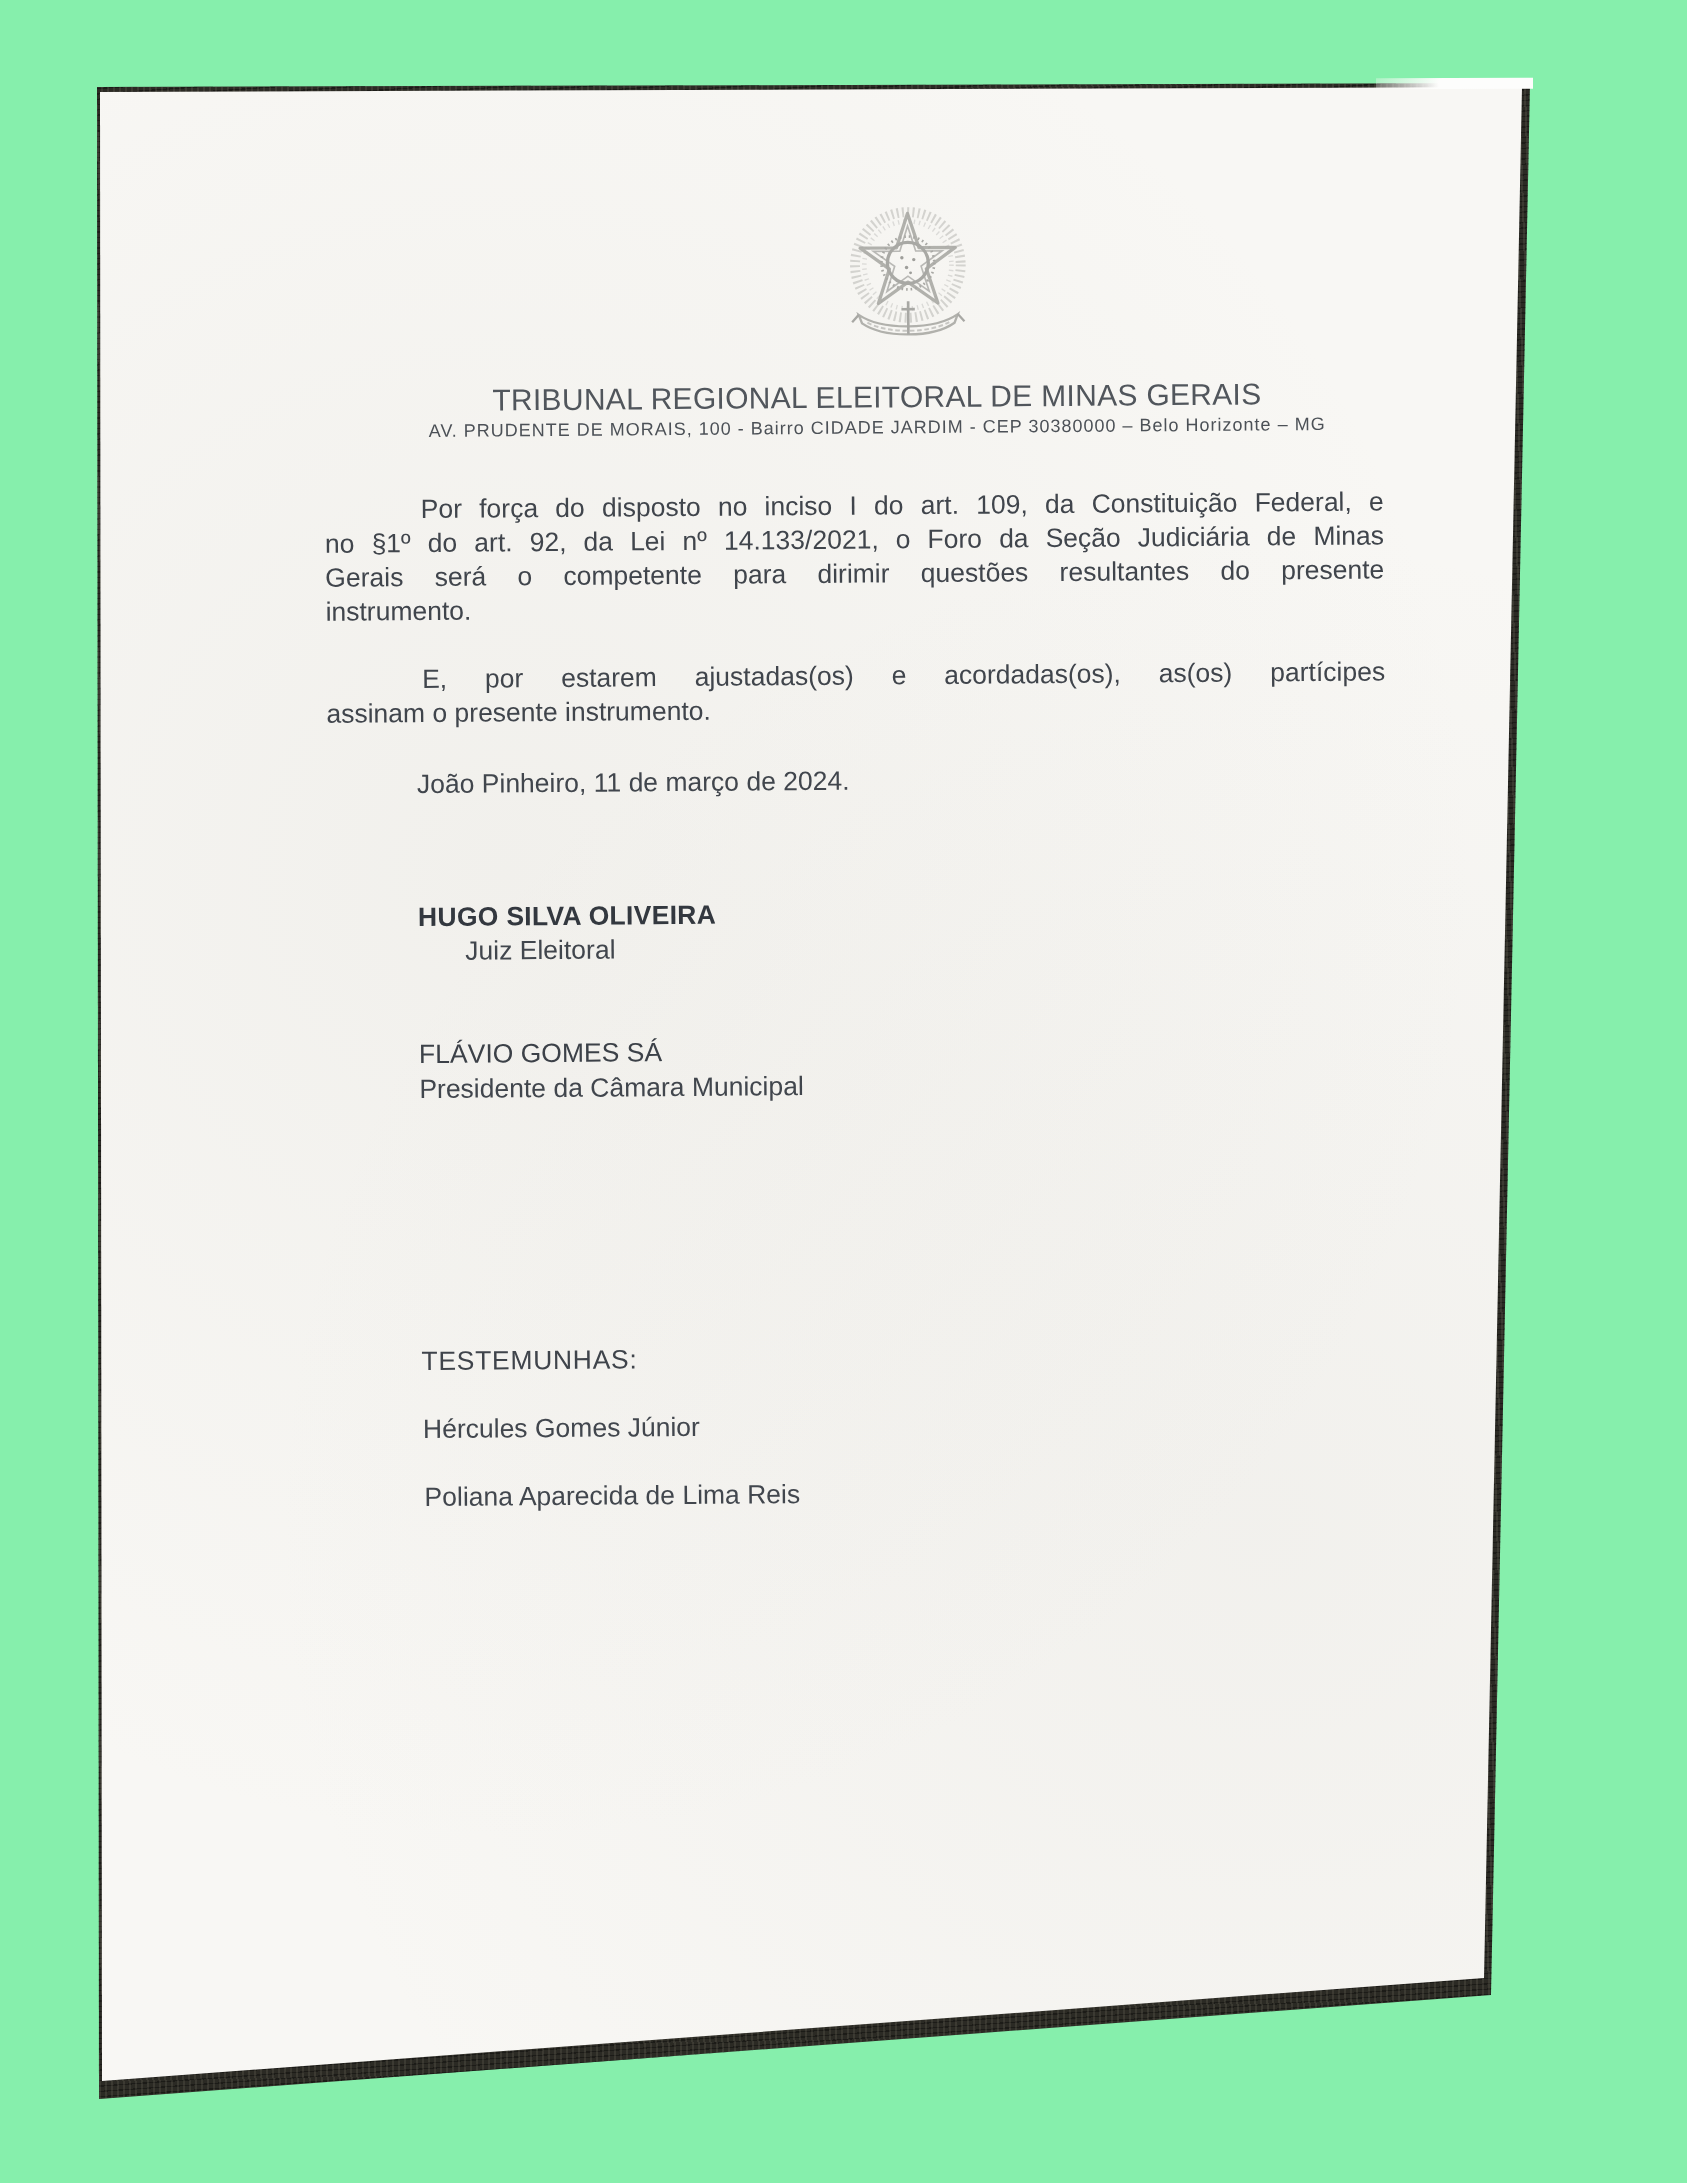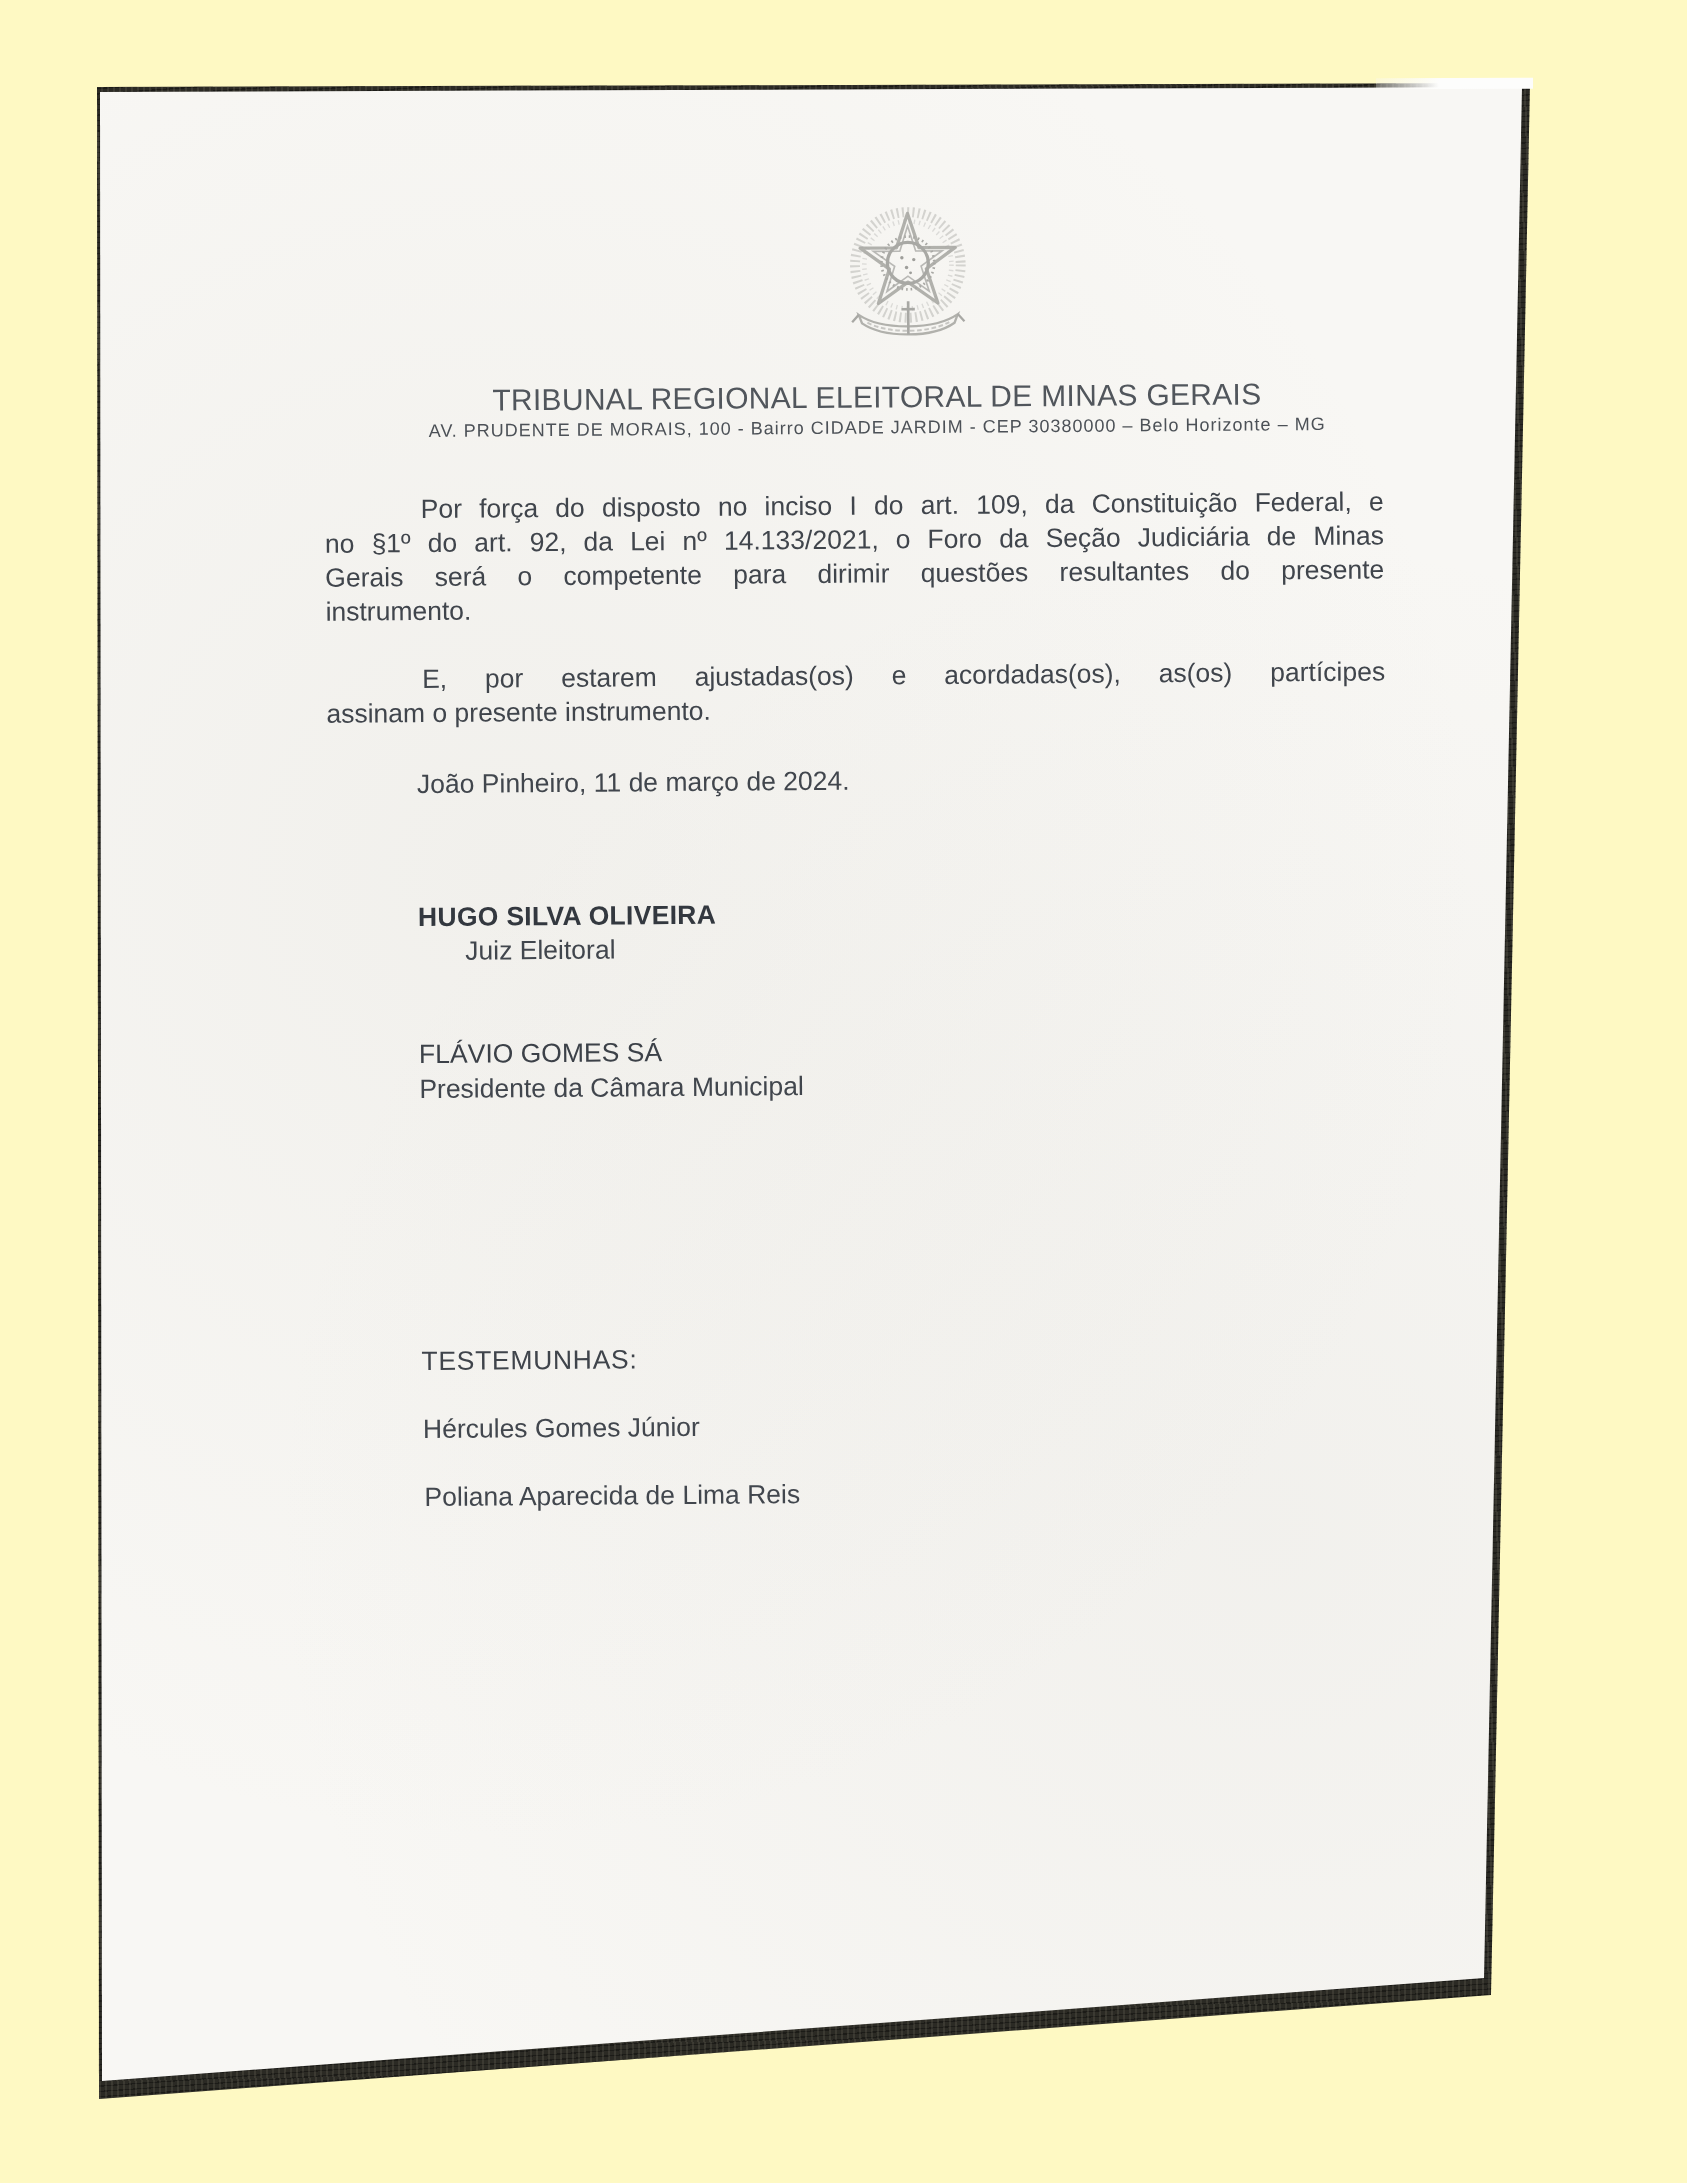--- a/index.html
+++ b/index.html
@@ -5,21 +5,21 @@
   html, body {
     margin: 0;
     padding: 0;
     background: #ffffff;
     font-family: "Liberation Sans", sans-serif;
   }
   .canvas {
     position: relative;
     width: 1687px;
     height: 2183px;
-    background: #fef9c3;
+    background: #86efac;
     overflow: hidden;
   }
   
   .page-backing {
     position: absolute;
     left: 0; top: 0;
     width: 1687px; height: 2183px;
     background-color: #2b2a24;
     background-image:
       repeating-linear-gradient(88deg, rgba(128,124,108,0.20) 0 2px, rgba(0,0,0,0) 2px 6px),

